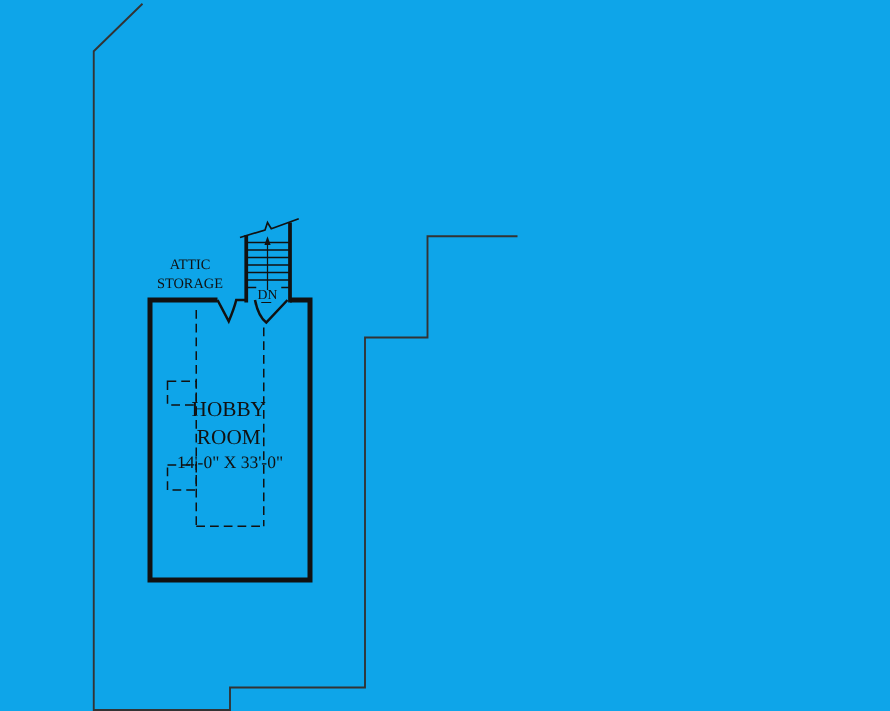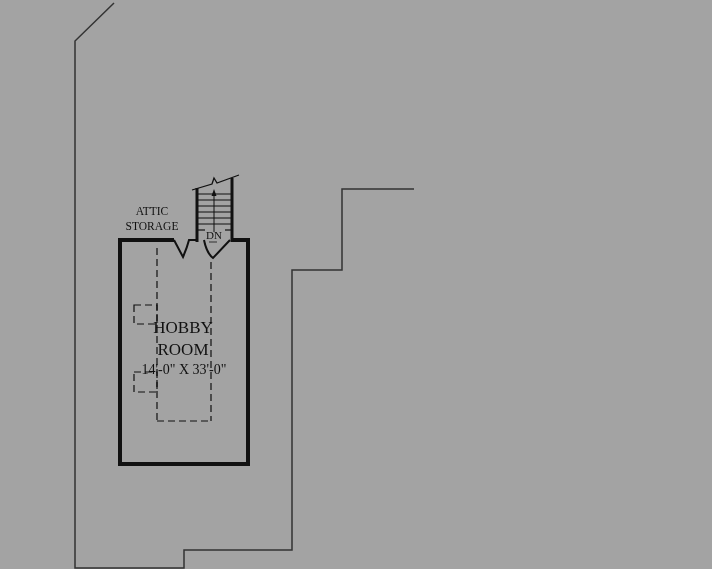--- a/index.html
+++ b/index.html
@@ -1,16 +1,16 @@
 <!DOCTYPE html>
 <html><head>
 <meta charset="utf-8">
 <style>
   html, body { margin:0; padding:0; background:#ffffff; }
-  #canvas { position:relative; width:712px; height:569px; background:#a3a3a3; overflow:hidden; }
+  #canvas { position:relative; width:712px; height:569px; background:#0ea5e9; overflow:hidden; }
   svg { position:absolute; left:0; top:0; }
   .lbl { font-family: "Liberation Serif", "DejaVu Serif", serif; fill:#111; }
 </style>
 </head>
 <body>
 
 <div id="canvas">
 <svg width="712" height="569" viewBox="0 0 712 569">
 
   <polyline points="114,3 75,41 75,568 184,568 184,550 292,550 292,270 342,270 342,189 414,189" fill="none" stroke="#333" stroke-width="1.5"></polyline>

